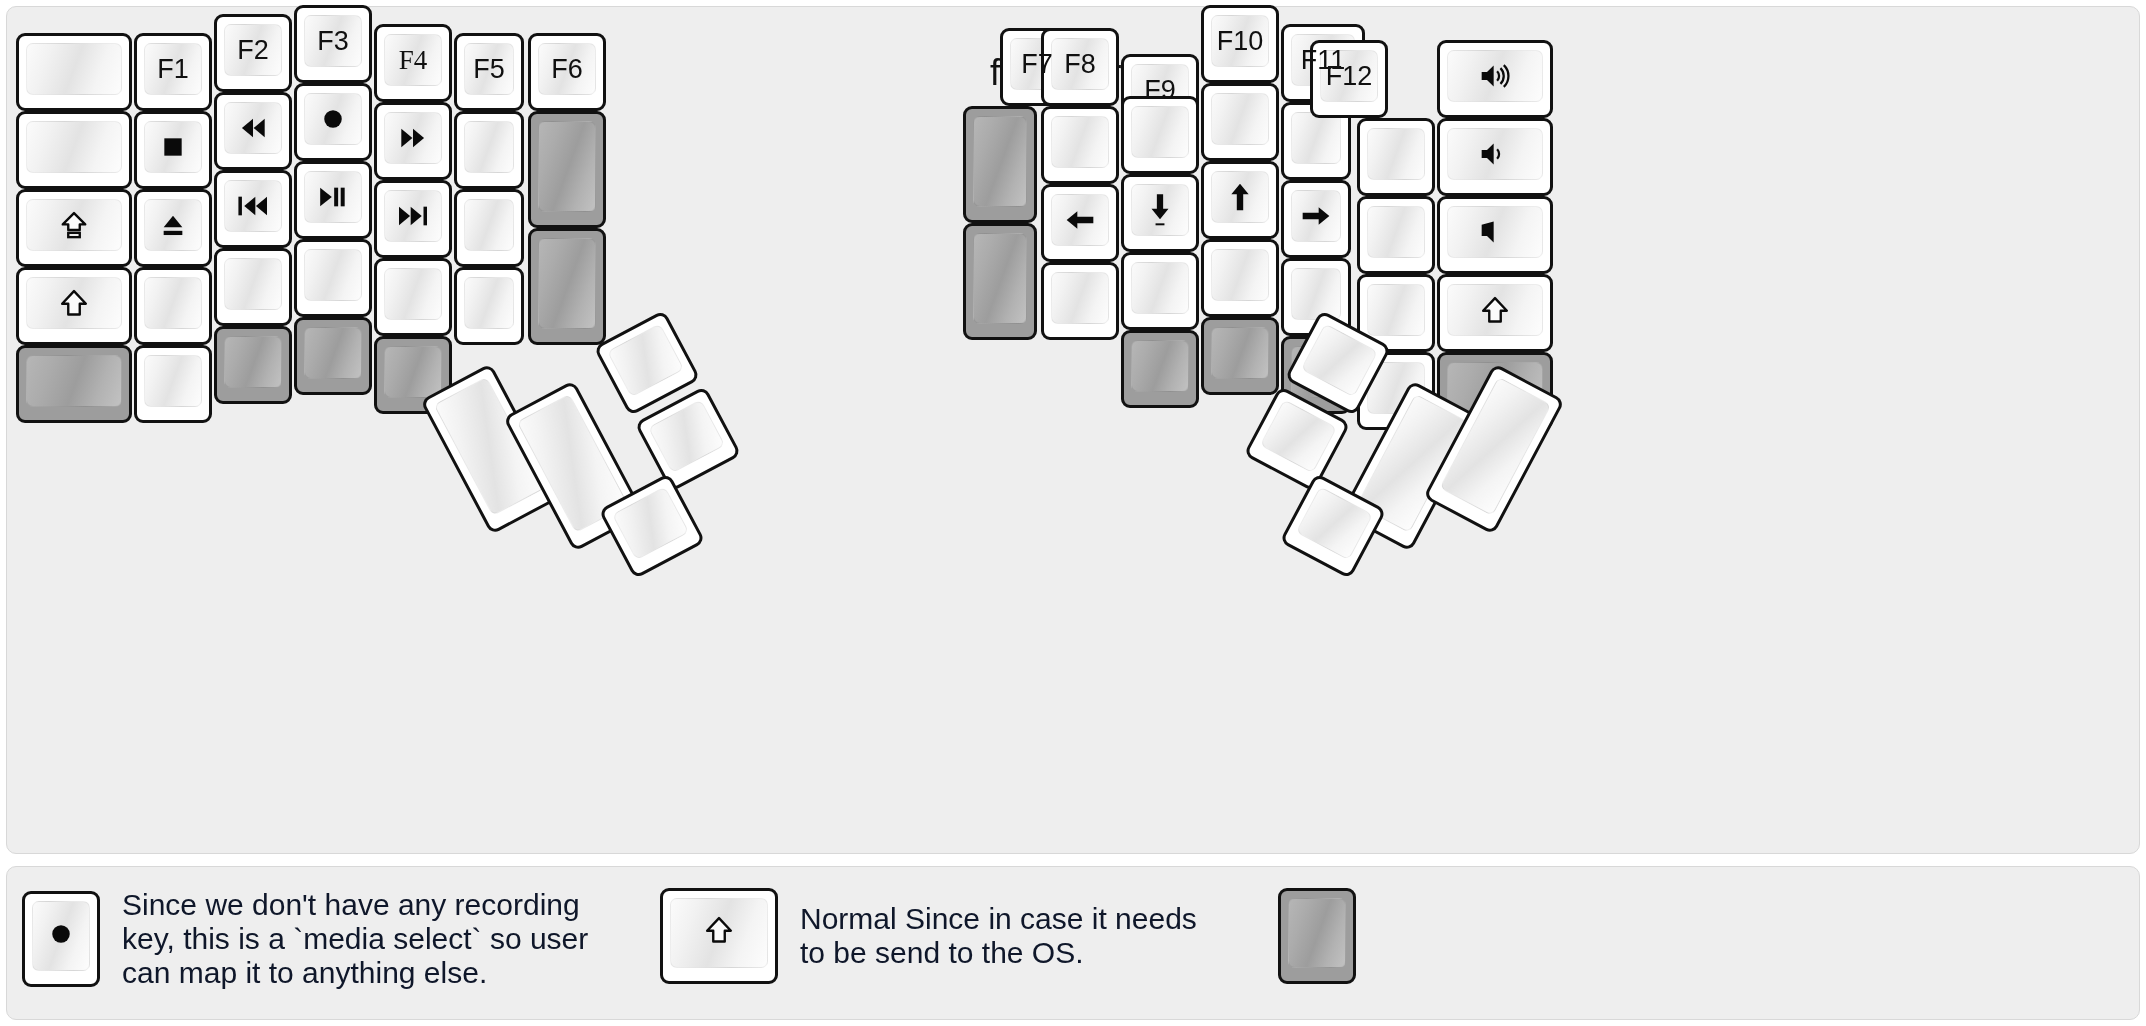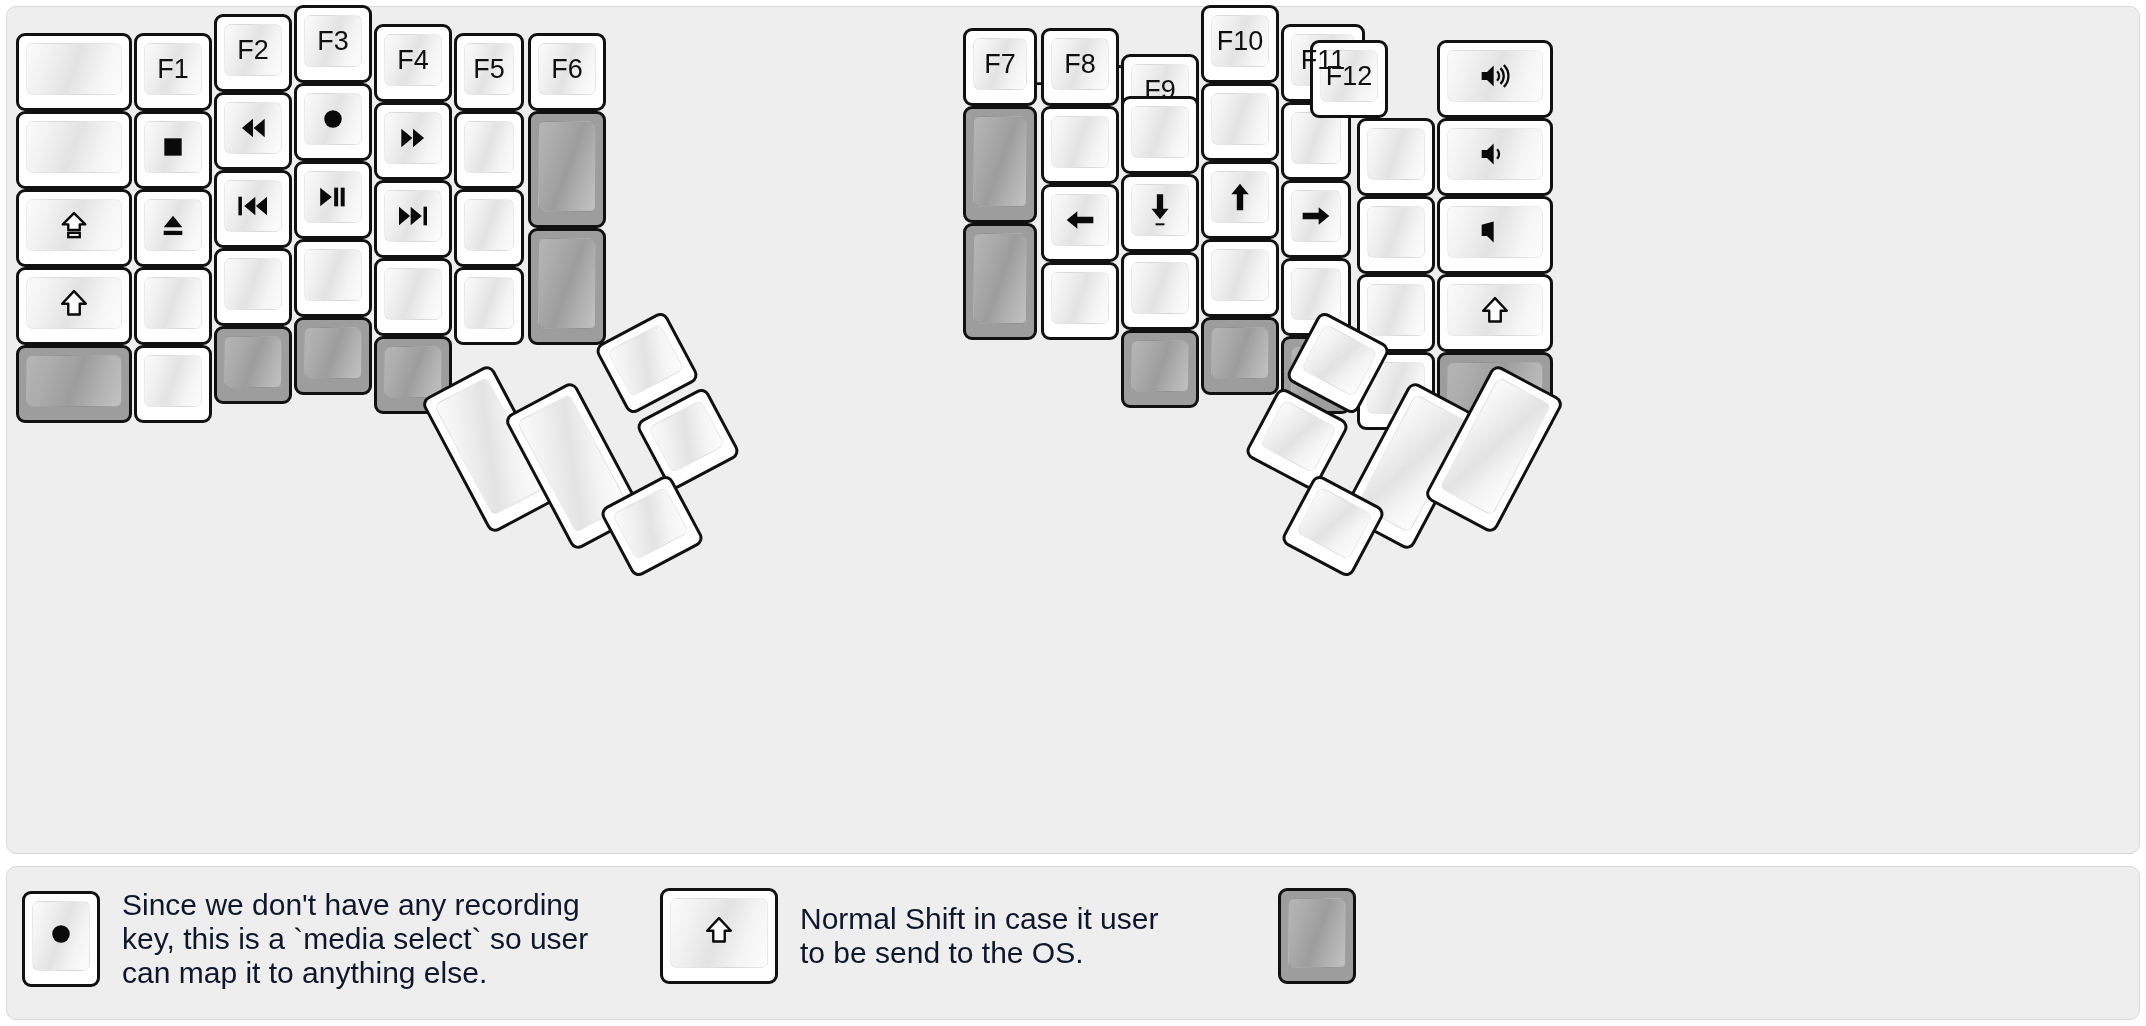--- a/index.html
+++ b/index.html
@@ -198,21 +198,21 @@
             </svg>
           </span>
         </div>
       </div>
       <div class="key" style="left: 294px; top: 239px; width: 78px; height: 78px;">
         <div class="cap"></div>
       </div>
       <div class="key gray" style="left: 294px; top: 317px; width: 78px; height: 78px;">
         <div class="cap"></div>
       </div>
-      <div class="key" style="left: 374px; top: 24px; width: 78px; height: 78px;">
+      <div class="key" style="left: 374px; top: 24px; width: 78px; height: 78px; font-family: Liberation Serif, serif;">
         <div class="cap">
           <span class="lbl">F4</span>
         </div>
       </div>
       <div class="key" style="left: 374px; top: 102px; width: 78px; height: 78px;">
         <div class="cap">
           <span class="glyph">
             <svg viewBox="0 0 26 24" width="32" height="28" fill="#0a0a0a">
               <path d="M3 4 L3 20 L12.5 12 Z"></path>
               <path d="M13 4 L13 20 L22.5 12 Z"></path>
@@ -255,21 +255,21 @@
         <div class="cap">
           <span class="lbl">F6</span>
         </div>
       </div>
       <div class="key gray" style="left: 528px; top: 111px; width: 78px; height: 117px;">
         <div class="cap"></div>
       </div>
       <div class="key gray" style="left: 528px; top: 228px; width: 78px; height: 117px;">
         <div class="cap"></div>
       </div>
-      <div class="key" style="left: 963px; top: 28px; width: 74px; height: 78px;">
+      <div class="key" style="left: 1000px; top: 28px; width: 74px; height: 78px;">
         <div class="cap">
           <span class="lbl">F7</span>
         </div>
       </div>
       <div class="key gray" style="left: 963px; top: 106px; width: 74px; height: 117px;">
         <div class="cap"></div>
       </div>
       <div class="key gray" style="left: 963px; top: 223px; width: 74px; height: 117px;">
         <div class="cap"></div>
       </div>
@@ -474,21 +474,21 @@
       <div class="legend-item" style="left: 660px; top: 888px;">
         <div class="legend-key" style="width: 118px; height: 96px;">
           <div class="cap">
             <span class="glyph" style="position: absolute; left: 50%; top: 46%; transform: translate(-50%, -50%);">
               <svg viewBox="0 0 24 24" width="30" height="30" fill="#0a0a0a">
                 <path d="M12 2.5 L21.5 12.6 L16.6 12.6 L16.6 21.2 L7.4 21.2 L7.4 12.6 L2.5 12.6 Z" fill="#fbfbfb" stroke="#0a0a0a" stroke-width="1.9" stroke-linejoin="round"></path>
               </svg>
             </span>
           </div>
         </div>
-        <div class="legend-text" style="width: 420px;">Normal Shift in case it user
+        <div class="legend-text" style="width: 420px;">Normal Since in case it needs
 to be send to the OS.</div>
       </div>
       <div class="legend-item" style="left: 1278px; top: 888px;">
         <div class="legend-key gray" style="width: 78px; height: 96px;">
           <div class="cap"></div>
         </div>
       </div>
     </div>
 
 </div>

